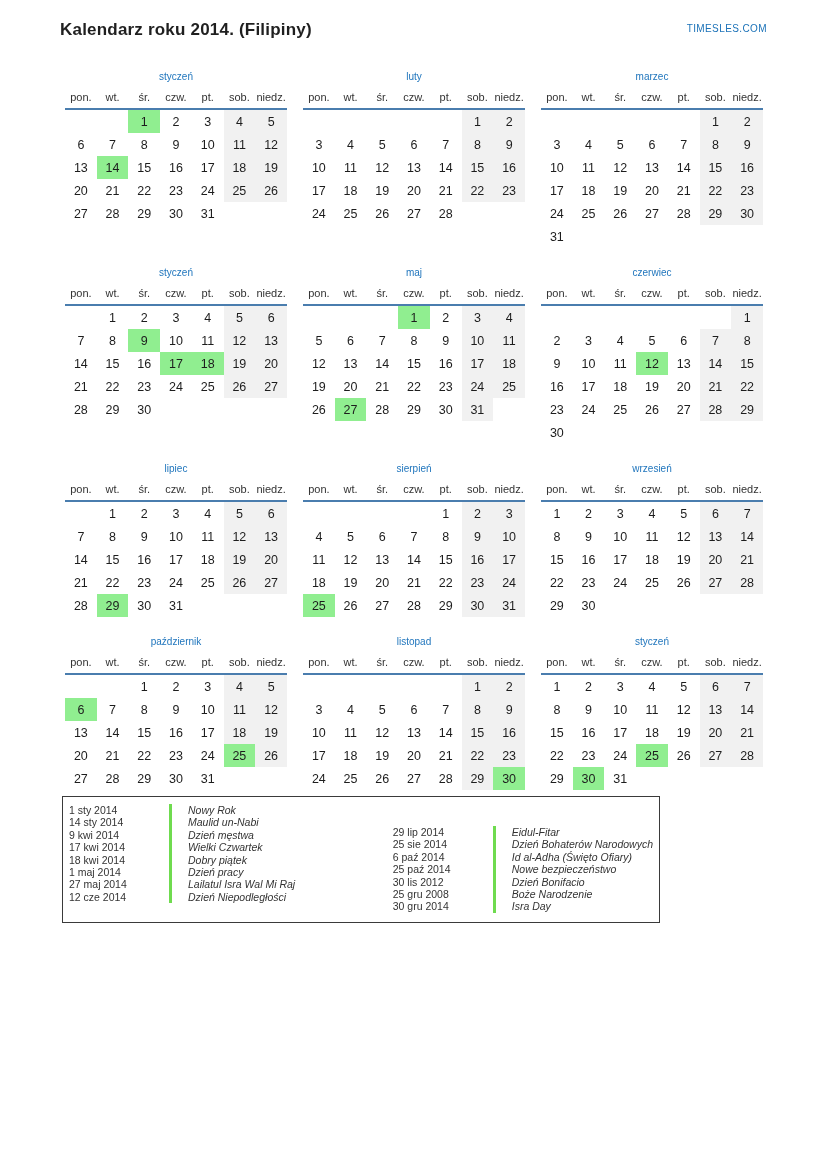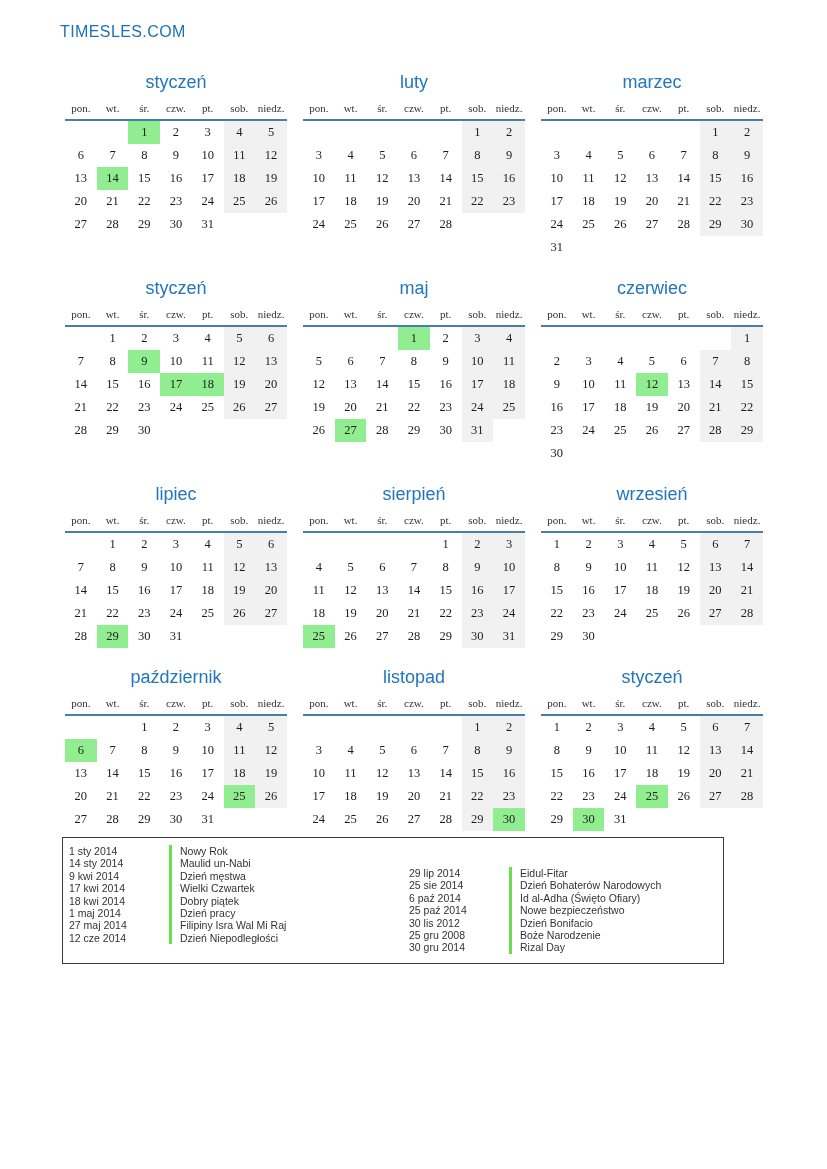--- a/index.html
+++ b/index.html
@@ -21,75 +21,77 @@
   }
   .page{padding:20px 58px 0 60px;}
   header.topbar{
     display:flex;justify-content:space-between;align-items:flex-start;
     padding-right:2px;
   }
   h1.page-title{
     font-size:17px;font-weight:600;color:#1f1f1f;letter-spacing:.2px;
   }
   .site-link{
-    font-size:16px;color:var(--link-blue);text-decoration:none;
+    font-size:10px;color:var(--link-blue);text-decoration:none;
     letter-spacing:.4px;margin-top:3px;cursor:pointer;
   }
   .months{
     margin-top:31px;
     display:grid;
     grid-template-columns:repeat(3,222px);
     column-gap:16px;
     row-gap:19px;
     padding-left:5px;
   }
   .month{width:222px;}
   .month-title{
-    font-size:18px;font-weight:400;color:var(--accent-blue);
+    font-size:10px;font-weight:400;color:var(--accent-blue);
     text-align:center;margin-bottom:7px;
   }
   table.month-table{
     width:222px;table-layout:fixed;
-    border-collapse:separate;border-spacing:0;font-family:Liberation Serif, serif;
+    border-collapse:separate;border-spacing:0;
   }
   .month-table th{
     font-size:11px;font-weight:400;color:#333;
     text-align:center;padding:2px 0 5px 0;
     border-bottom:2px solid var(--header-line);
   }
   .month-table td{
     height:23px;font-size:12.5px;text-align:center;
     color:#1d1d1d;vertical-align:middle;
   }
   .month-table td.weekend{background:var(--weekend-gray);}
   .month-table td.holiday{background:var(--holiday-green);}
   .legend{
     margin-top:6px;margin-left:2px;
-    width:662px;
+    width:598px;
     border:1px solid #3a3a3a;
     padding:7px 6px 9px 6px;
     display:flex;
   }
   .legend-col{display:grid;grid-template-columns:100px auto;align-content:start;}
   .legend-col.col1{width:340px;}
   .legend-col.col2{flex:1;margin-top:22px;}
   .legend-date{
     font-size:10.5px;color:#333;line-height:12.4px;white-space:nowrap;
   }
   .legend-name{
     font-size:10.5px;color:#333;line-height:12.4px;white-space:nowrap;
     border-left:3px solid var(--legend-bar-green);
-    padding-left:8px;
+    padding-left:16px;
+    font-style:italic;
   }
 </style>
 </head>
 <body>
 
 <div class="page">
   <header class="topbar">
+    <h1 class="page-title">Kalendarz roku 2014. (Filipiny)</h1>
     <a class="site-link">TIMESLES.COM</a>
   </header>
 
   <main class="months">
   <section class="month">
     <h2 class="month-title">styczeń</h2>
     <table class="month-table">
       <thead>
             <tr>
               <th>pon.</th>
@@ -882,34 +884,34 @@
         <span class="legend-name">Maulid un-Nabi</span>
         <span class="legend-date">9 kwi 2014</span>
         <span class="legend-name">Dzień męstwa</span>
         <span class="legend-date">17 kwi 2014</span>
         <span class="legend-name">Wielki Czwartek</span>
         <span class="legend-date">18 kwi 2014</span>
         <span class="legend-name">Dobry piątek</span>
         <span class="legend-date">1 maj 2014</span>
         <span class="legend-name">Dzień pracy</span>
         <span class="legend-date">27 maj 2014</span>
-        <span class="legend-name">Filipiny Isra Wal Mi Raj</span>
+        <span class="legend-name">Lailatul Isra Wal Mi Raj</span>
         <span class="legend-date">12 cze 2014</span>
         <span class="legend-name">Dzień Niepodległości</span>
       </div>
     <div class="legend-col col2">
         <span class="legend-date">29 lip 2014</span>
         <span class="legend-name">Eidul-Fitar</span>
         <span class="legend-date">25 sie 2014</span>
         <span class="legend-name">Dzień Bohaterów Narodowych</span>
         <span class="legend-date">6 paź 2014</span>
         <span class="legend-name">Id al-Adha (Święto Ofiary)</span>
         <span class="legend-date">25 paź 2014</span>
         <span class="legend-name">Nowe bezpieczeństwo</span>
         <span class="legend-date">30 lis 2012</span>
         <span class="legend-name">Dzień Bonifacio</span>
         <span class="legend-date">25 gru 2008</span>
         <span class="legend-name">Boże Narodzenie</span>
         <span class="legend-date">30 gru 2014</span>
-        <span class="legend-name">Rizal Day</span>
+        <span class="legend-name">Isra Day</span>
       </div>
   </section>
 </div>
 
 </body></html>

